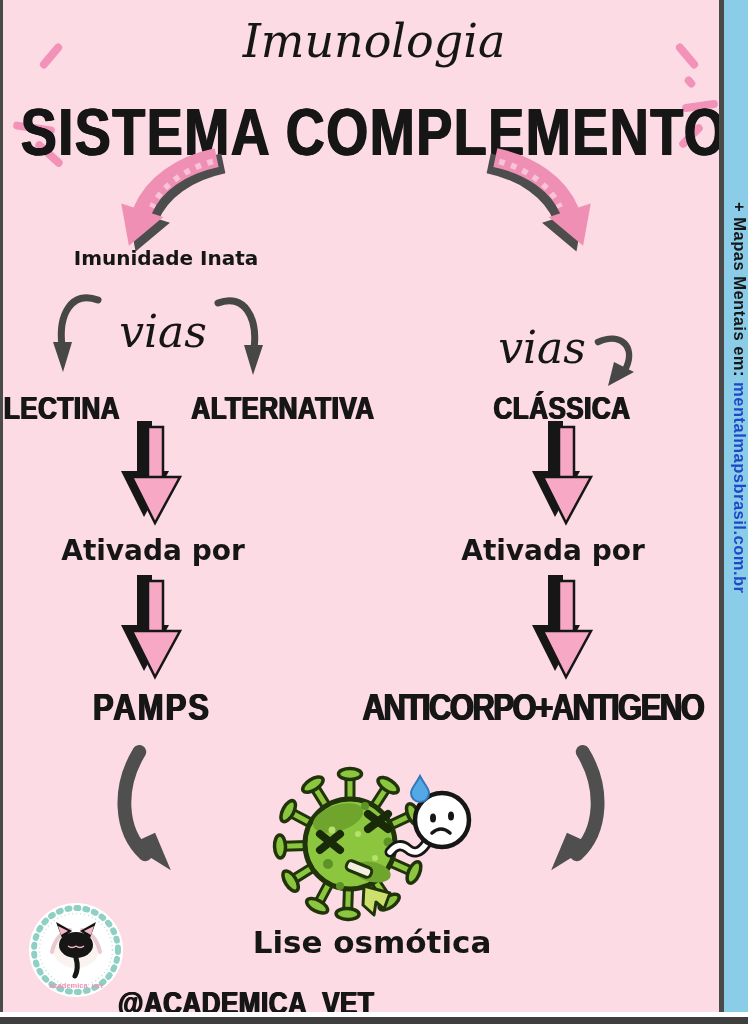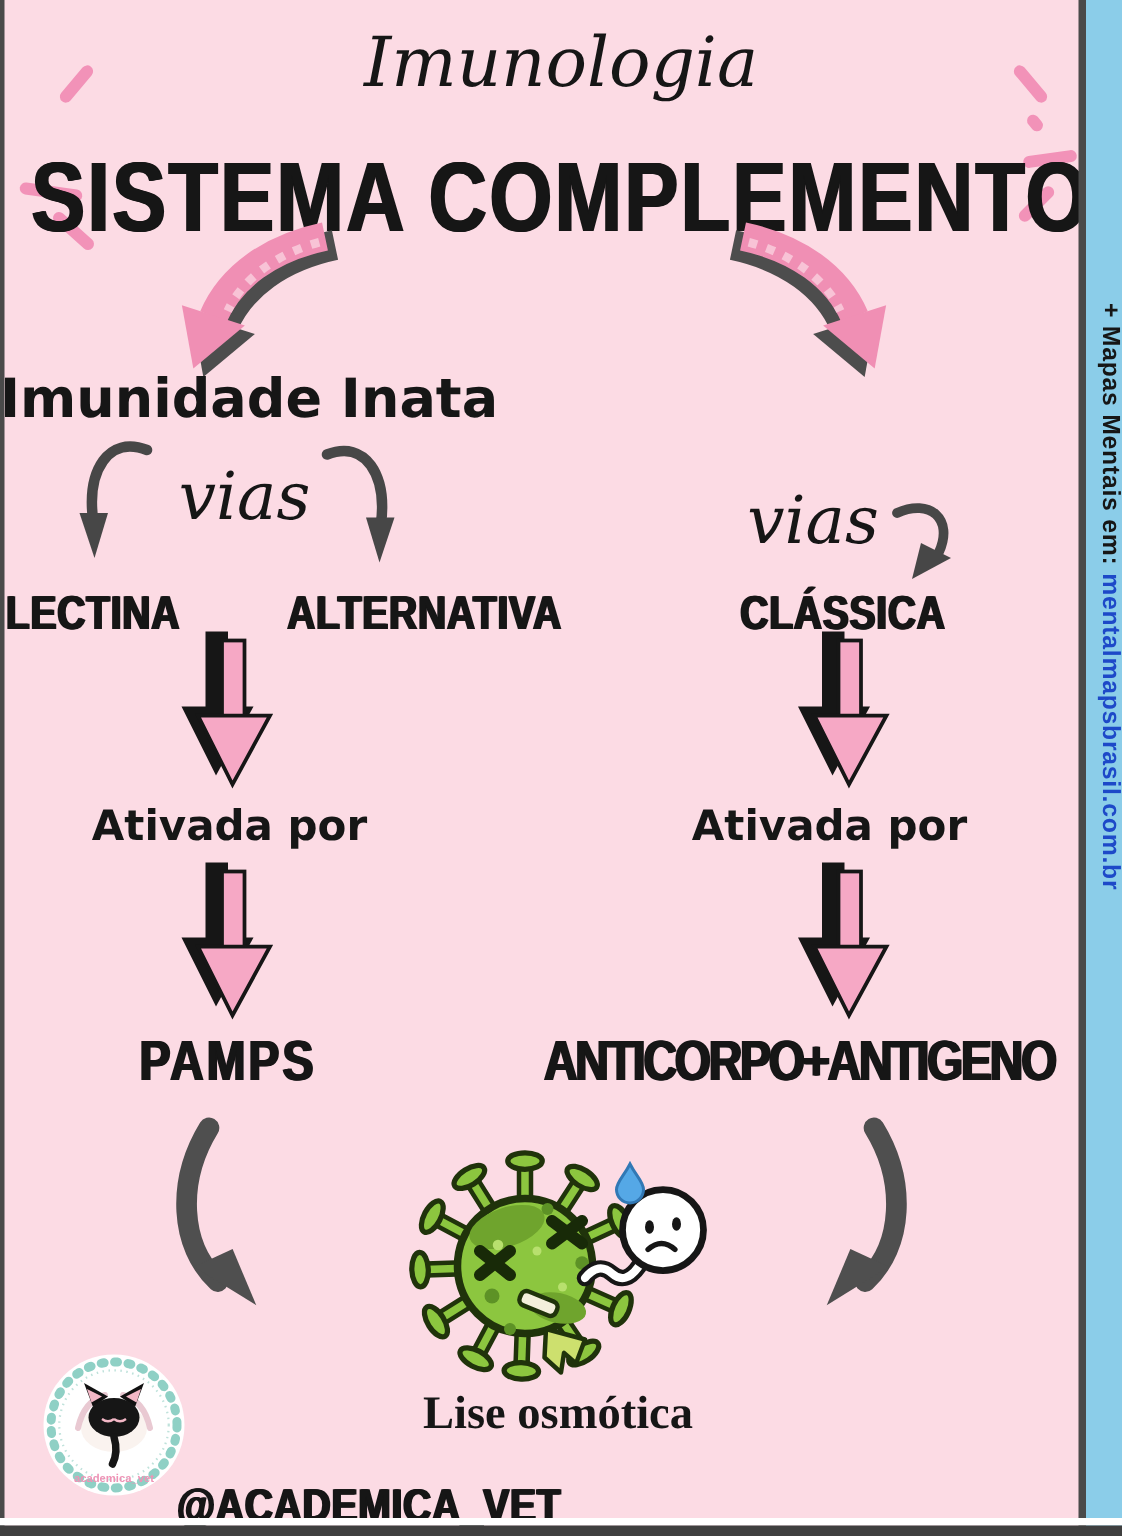--- a/index.html
+++ b/index.html
@@ -55,21 +55,21 @@
   <svg class="abs" style="left:482px;top:150px;width:124px;height:110px;transform:scaleX(-1);" viewBox="0 0 130 115" preserveAspectRatio="none">
     <g transform="translate(7,4)">
       <path d="M116,10 C78,18 50,38 38,66" stroke="#4d4d4d" stroke-width="21" fill="none"></path>
       <polygon points="16,58 60,72 24,102" fill="#4d4d4d"></polygon>
     </g>
     <path d="M116,8 C78,16 50,36 38,64" stroke="#f08fb4" stroke-width="20" fill="none"></path>
     <polygon points="16,56 60,70 24,100" fill="#f08fb4"></polygon>
     <path d="M112,12 C82,20 58,38 48,60" stroke="#f8c3d6" stroke-width="6" fill="none" stroke-dasharray="6,7"></path>
   </svg>
 
-  <div class="abs comic cx" style="left:166px;top:246px;font-size:36px;">Imunidade Inata</div>
+  <div class="abs comic cx" style="left:166px;top:246px;font-size:20px;">Imunidade Inata</div>
 
   <div class="abs script cx" style="left:163px;top:306px;font-size:44px;">vias</div>
   <div class="abs script cx" style="left:542px;top:322px;font-size:44px;">vias</div>
 
   <svg class="abs" style="left:52px;top:288px;width:54px;height:90px;" viewBox="0 0 54 90">
     <path d="M46,12 C20,2 6,26 10,58" stroke="#474747" stroke-width="7" fill="none" stroke-linecap="round"></path>
     <polygon points="1,54 20,54 11,84" fill="#474747"></polygon>
   </svg>
   <svg class="abs" style="left:210px;top:291px;width:54px;height:90px;transform:scaleX(-1);" viewBox="0 0 54 90">
     <path d="M46,12 C20,2 6,26 10,58" stroke="#474747" stroke-width="7" fill="none" stroke-linecap="round"></path>
@@ -186,21 +186,21 @@
     <path d="M94,140 l26,7 -6,16 -8,-7 -2,13 -11,-10 z" fill="#cde06e" stroke="#20330b" stroke-width="3" stroke-linejoin="round"></path>
     <path d="M120,106 q9,-11 18,-3 q9,8 18,-5" stroke="#161616" stroke-width="11" fill="none" stroke-linecap="round"></path>
     <path d="M120,106 q9,-11 18,-3 q9,8 18,-5" stroke="#ffffff" stroke-width="5.5" fill="none" stroke-linecap="round"></path>
     <circle cx="172" cy="74" r="27" fill="#ffffff" stroke="#161616" stroke-width="4.5"></circle>
     <ellipse cx="163" cy="72" rx="3" ry="4.5" fill="#161616"></ellipse>
     <ellipse cx="181" cy="70" rx="3" ry="4.5" fill="#161616"></ellipse>
     <path d="M162,87 q9,-8 18,0" stroke="#161616" stroke-width="3.5" fill="none" stroke-linecap="round"></path>
     <path d="M150,30 c4,8 9,12 9,17 a9,9 0 1,1 -18,0 c0,-5 5,-9 9,-17 z" fill="#55a8e6" stroke="#3178b5" stroke-width="2"></path>
   </svg>
 
-  <div class="abs comic cx" style="left:372px;top:924px;font-size:31px;font-family:Liberation Serif, serif;">Lise osmótica</div>
+  <div class="abs comic cx" style="left:372px;top:924px;font-size:31px;">Lise osmótica</div>
 
   <svg class="abs" style="left:26px;top:900px;width:100px;height:102px;" viewBox="0 0 100 102">
     <circle cx="50" cy="50" r="47" fill="#ffffff"></circle>
     <circle cx="50" cy="50" r="42" fill="none" stroke="#8fd0c5" stroke-width="6" stroke-dasharray="2,7" stroke-linecap="round"></circle>
     <circle cx="50" cy="50" r="36.5" fill="none" stroke="#bfe2db" stroke-width="1.5" stroke-dasharray="1,3"></circle>
     <ellipse cx="50" cy="52" rx="22" ry="16" fill="#faf3ef"></ellipse>
     <path d="M26,52 Q30,34 44,30 M74,52 Q70,34 56,30" stroke="#e9c9d2" stroke-width="4" fill="none" stroke-linecap="round"></path>
     <polygon points="36,38 30,22 46,31" fill="#111111"></polygon>
       <polygon points="35,35 32,26 42,31" fill="#f3b7c6"></polygon>
     <polygon points="64,38 70,22 54,31" fill="#111111"></polygon>

